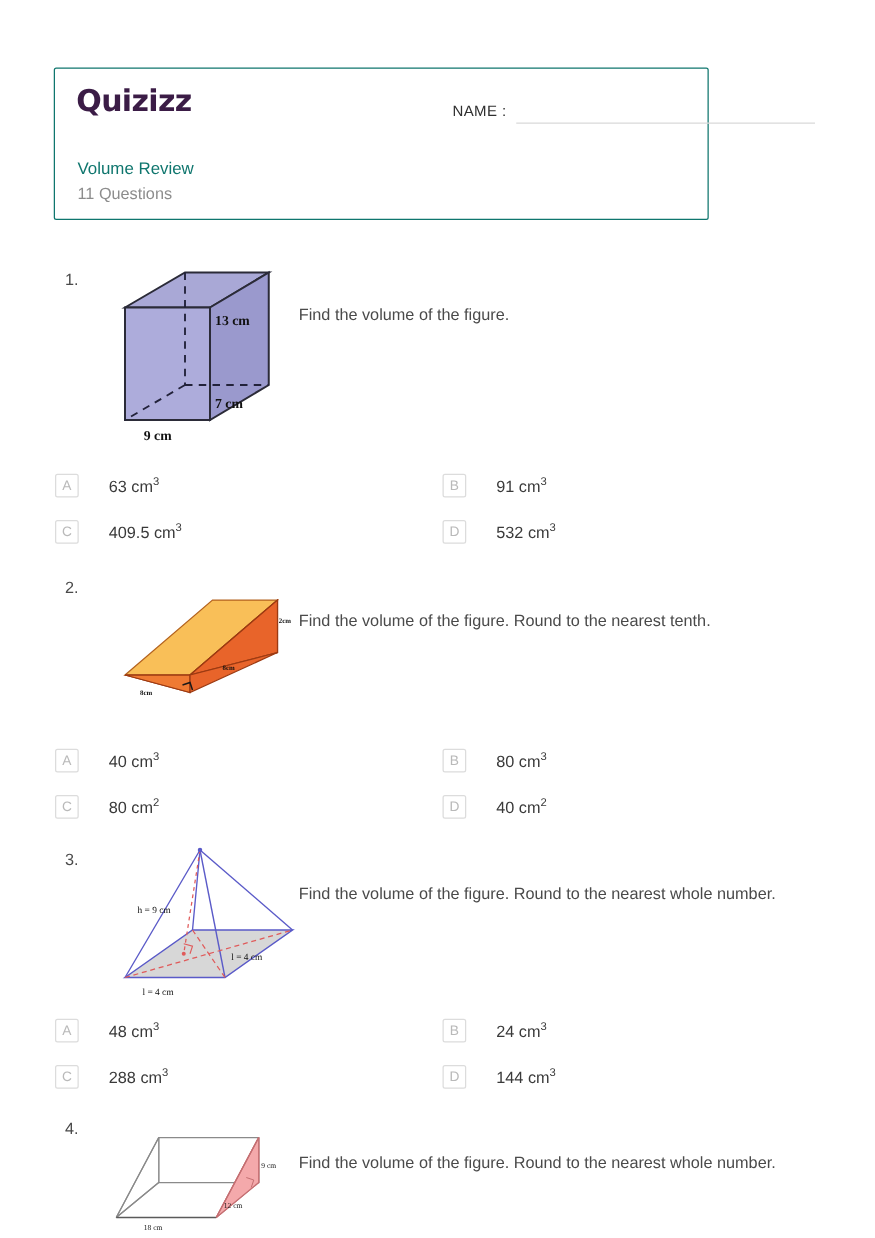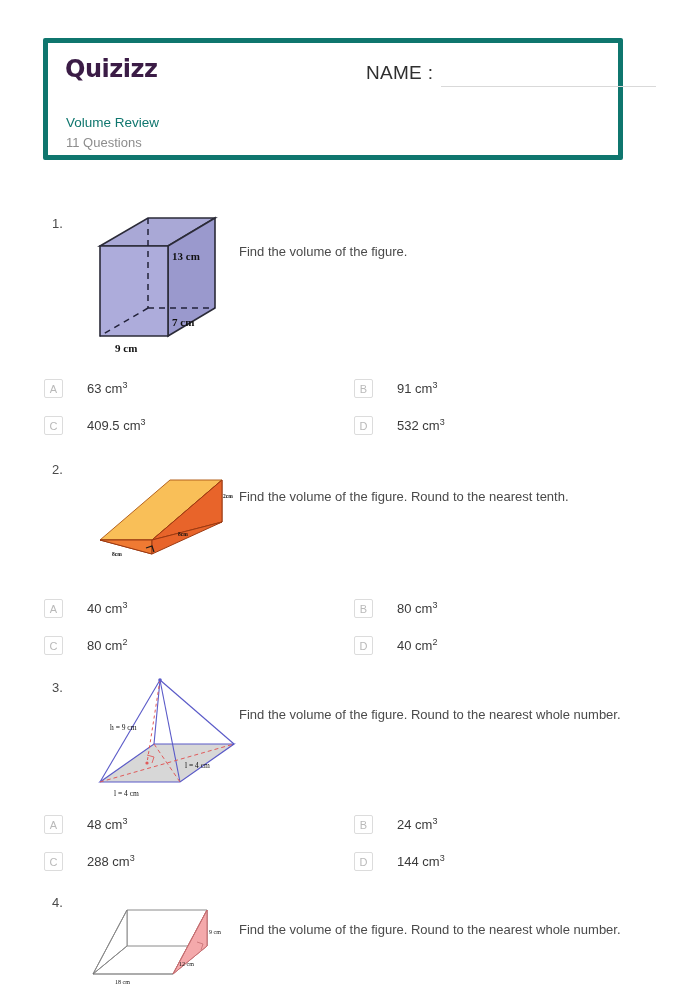--- a/index.html
+++ b/index.html
@@ -20,24 +20,24 @@
     width: 700px;
     height: 990px;
     padding: 0;
     box-sizing: border-box;
   }
 
   
   .header-card {
     position: absolute;
     left: 43px;
-    top: 38px;
-    width: 580px;
+    top: 54px;
+    width: 524px;
     height: 122px;
-    border: 5px solid #0f766e;
+    border: 1px solid #0f766e;
     box-sizing: border-box;
     border-radius: 2px;
     background: #fff;
   }
   .logo {
     position: absolute;
     left: 17px;
     top: 12px;
     font-size: 24px;
     font-weight: bold;
@@ -66,21 +66,21 @@
     top: 14px;
     width: 290px;
   }
   .field-row {
     display: flex;
     align-items: flex-end;
     height: 30px;
     margin-bottom: 2px;
   }
   .field-label {
-    font-size: 19px;
+    font-size: 12px;
     color: #2f2f2f;
     white-space: nowrap;
     padding-bottom: 3px;
     letter-spacing: 0.3px;
   }
   .field-line {
     flex: 1;
     border-bottom: 1px solid #d9d9d9;
     height: 22px;
     margin-left: 8px;

